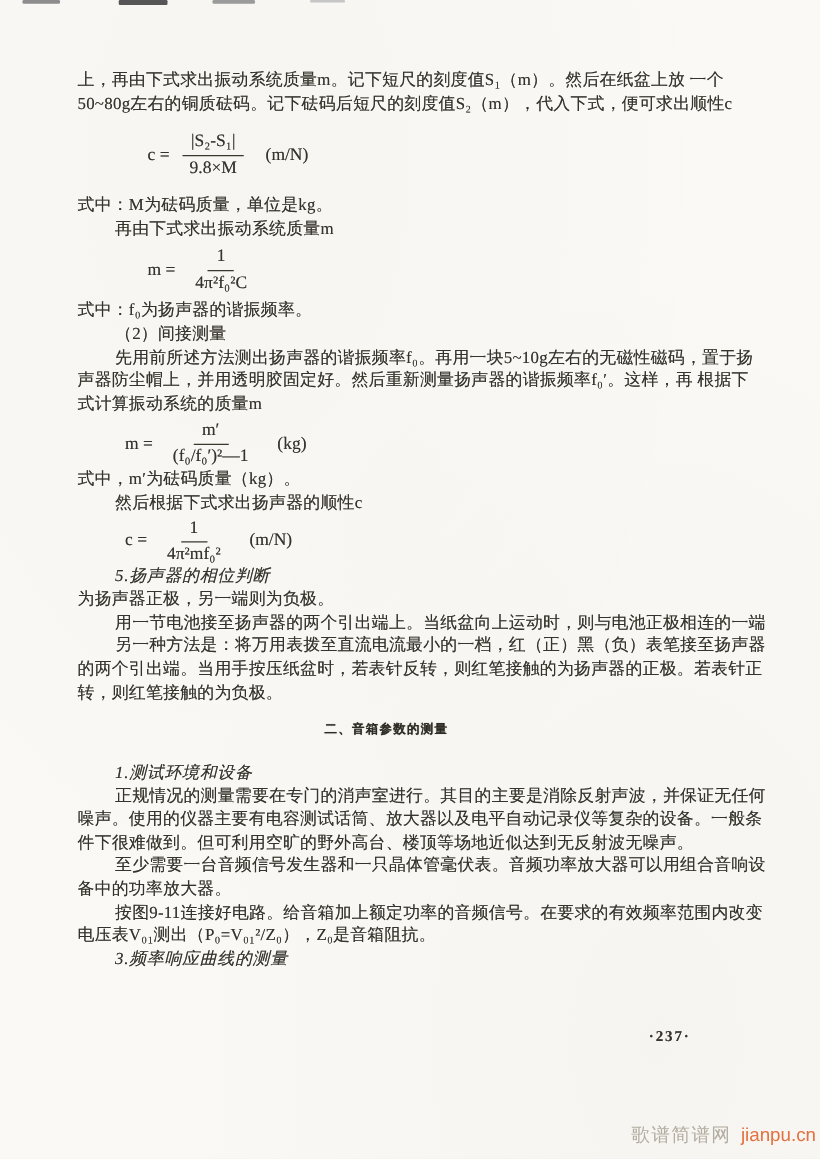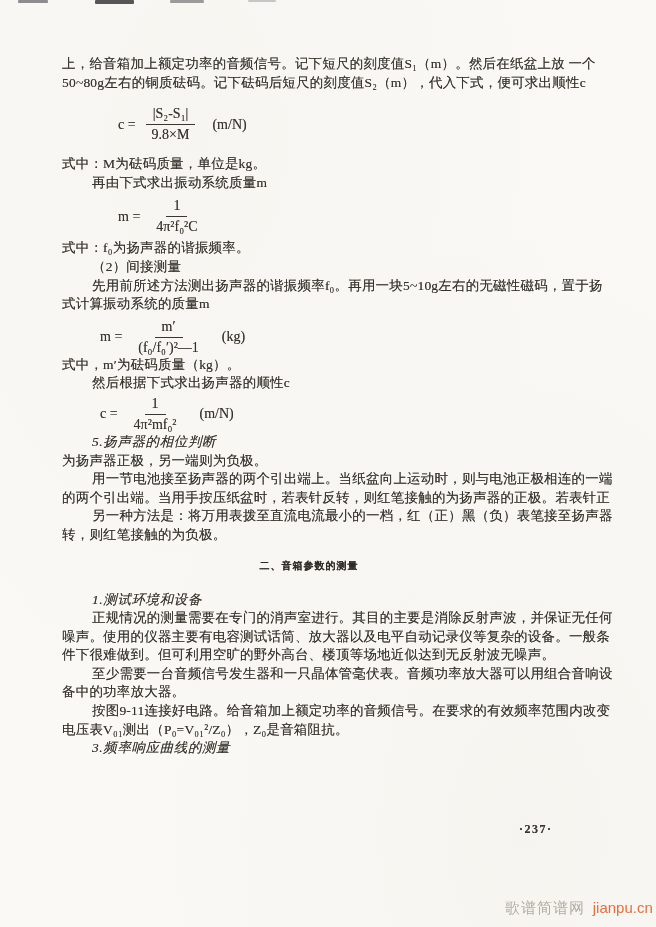--- a/index.html
+++ b/index.html
@@ -57,21 +57,21 @@
 
 <div class="page">
 
   <div class="scan-mark m1"></div>
   <div class="scan-mark m2"></div>
   <div class="scan-mark m3"></div>
   <div class="scan-mark m4"></div>
 
   <div class="content">
 
-    <div class="line">上，给音箱加上额定功率的音频信号。记下短尺的刻度值S₁（m）。然后在纸盆上放 一个</div>
+    <div class="line">上，再由下式求出振动系统质量m。记下短尺的刻度值S₁（m）。然后在纸盆上放 一个</div>
     <div class="line">50~80g左右的铜质砝码。记下砝码后短尺的刻度值S₂（m），代入下式，便可求出顺性c</div>
 
     <div class="formula f1">
       <span class="f-lhs">c =</span>
       <span class="frac">
         <span class="f-num">|S₂-S₁|</span>
         <span class="f-den">9.8×M</span>
       </span>
       <span class="f-unit">(m/N)</span>
     </div>
@@ -84,20 +84,21 @@
       <span class="frac">
         <span class="f-num">1</span>
         <span class="f-den">4π²f₀²C</span>
       </span>
       <span class="f-unit"></span>
     </div>
 
     <div class="line">式中：f₀为扬声器的谐振频率。</div>
     <div class="line indent">（2）间接测量</div>
     <div class="line indent">先用前所述方法测出扬声器的谐振频率f₀。再用一块5~10g左右的无磁性磁码，置于扬</div>
+    <div class="line">声器防尘帽上，并用透明胶固定好。然后重新测量扬声器的谐振频率f₀′。这样，再 根据下</div>
     <div class="line">式计算振动系统的质量m</div>
 
     <div class="formula f3">
       <span class="f-lhs">m =</span>
       <span class="frac">
         <span class="f-num">m′</span>
         <span class="f-den">(f₀/f₀′)²—1</span>
       </span>
       <span class="f-unit">(kg)</span>
     </div>
@@ -110,22 +111,22 @@
       <span class="frac">
         <span class="f-num">1</span>
         <span class="f-den">4π²mf₀²</span>
       </span>
       <span class="f-unit">(m/N)</span>
     </div>
 
     <div class="sub-heading">5.扬声器的相位判断</div>
     <div class="line">为扬声器正极，另一端则为负极。</div>
     <div class="line indent">用一节电池接至扬声器的两个引出端上。当纸盆向上运动时，则与电池正极相连的一端</div>
+    <div class="line indent">另一种方法是：将万用表拨至直流电流最小的一档，红（正）黑（负）表笔接至扬声器</div>
     <div class="line">的两个引出端。当用手按压纸盆时，若表针反转，则红笔接触的为扬声器的正极。若表针正</div>
-    <div class="line indent">另一种方法是：将万用表拨至直流电流最小的一档，红（正）黑（负）表笔接至扬声器</div>
     <div class="line">转，则红笔接触的为负极。</div>
 
     <div class="section-heading">二、音箱参数的测量</div>
 
     <div class="sub-heading">1.测试环境和设备</div>
     <div class="line indent">正规情况的测量需要在专门的消声室进行。其目的主要是消除反射声波，并保证无任何</div>
     <div class="line">噪声。使用的仪器主要有电容测试话筒、放大器以及电平自动记录仪等复杂的设备。一般条</div>
     <div class="line">件下很难做到。但可利用空旷的野外高台、楼顶等场地近似达到无反射波无噪声。</div>
     <div class="line indent">至少需要一台音频信号发生器和一只晶体管毫伏表。音频功率放大器可以用组合音响设</div>
     <div class="line">备中的功率放大器。</div>

